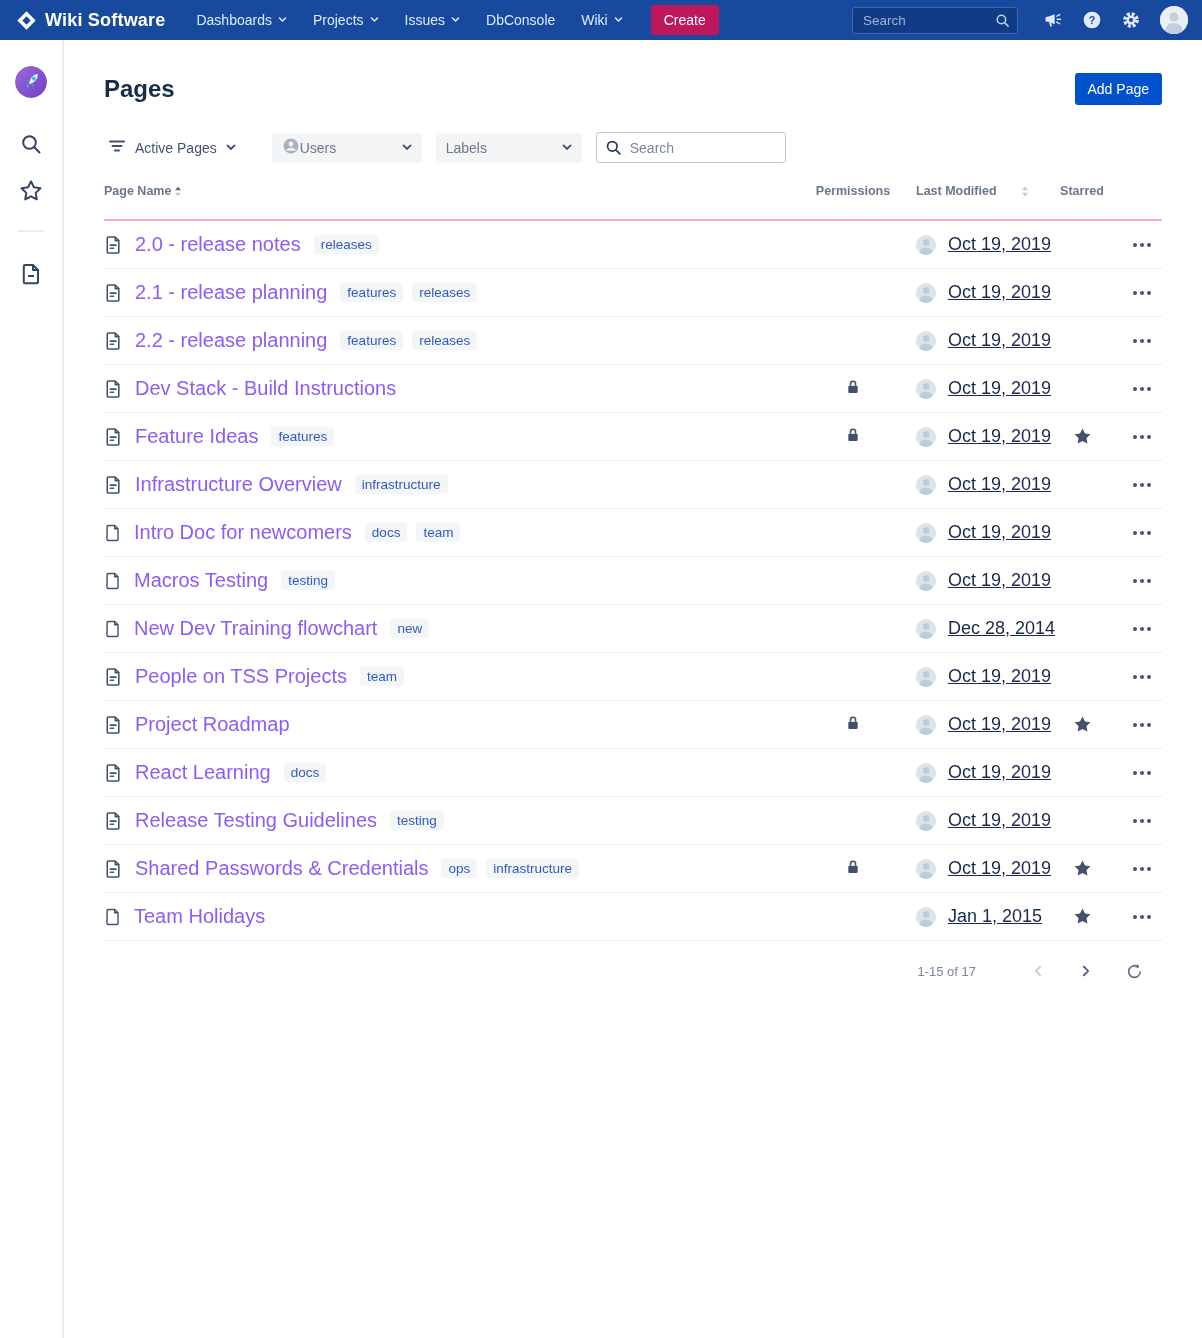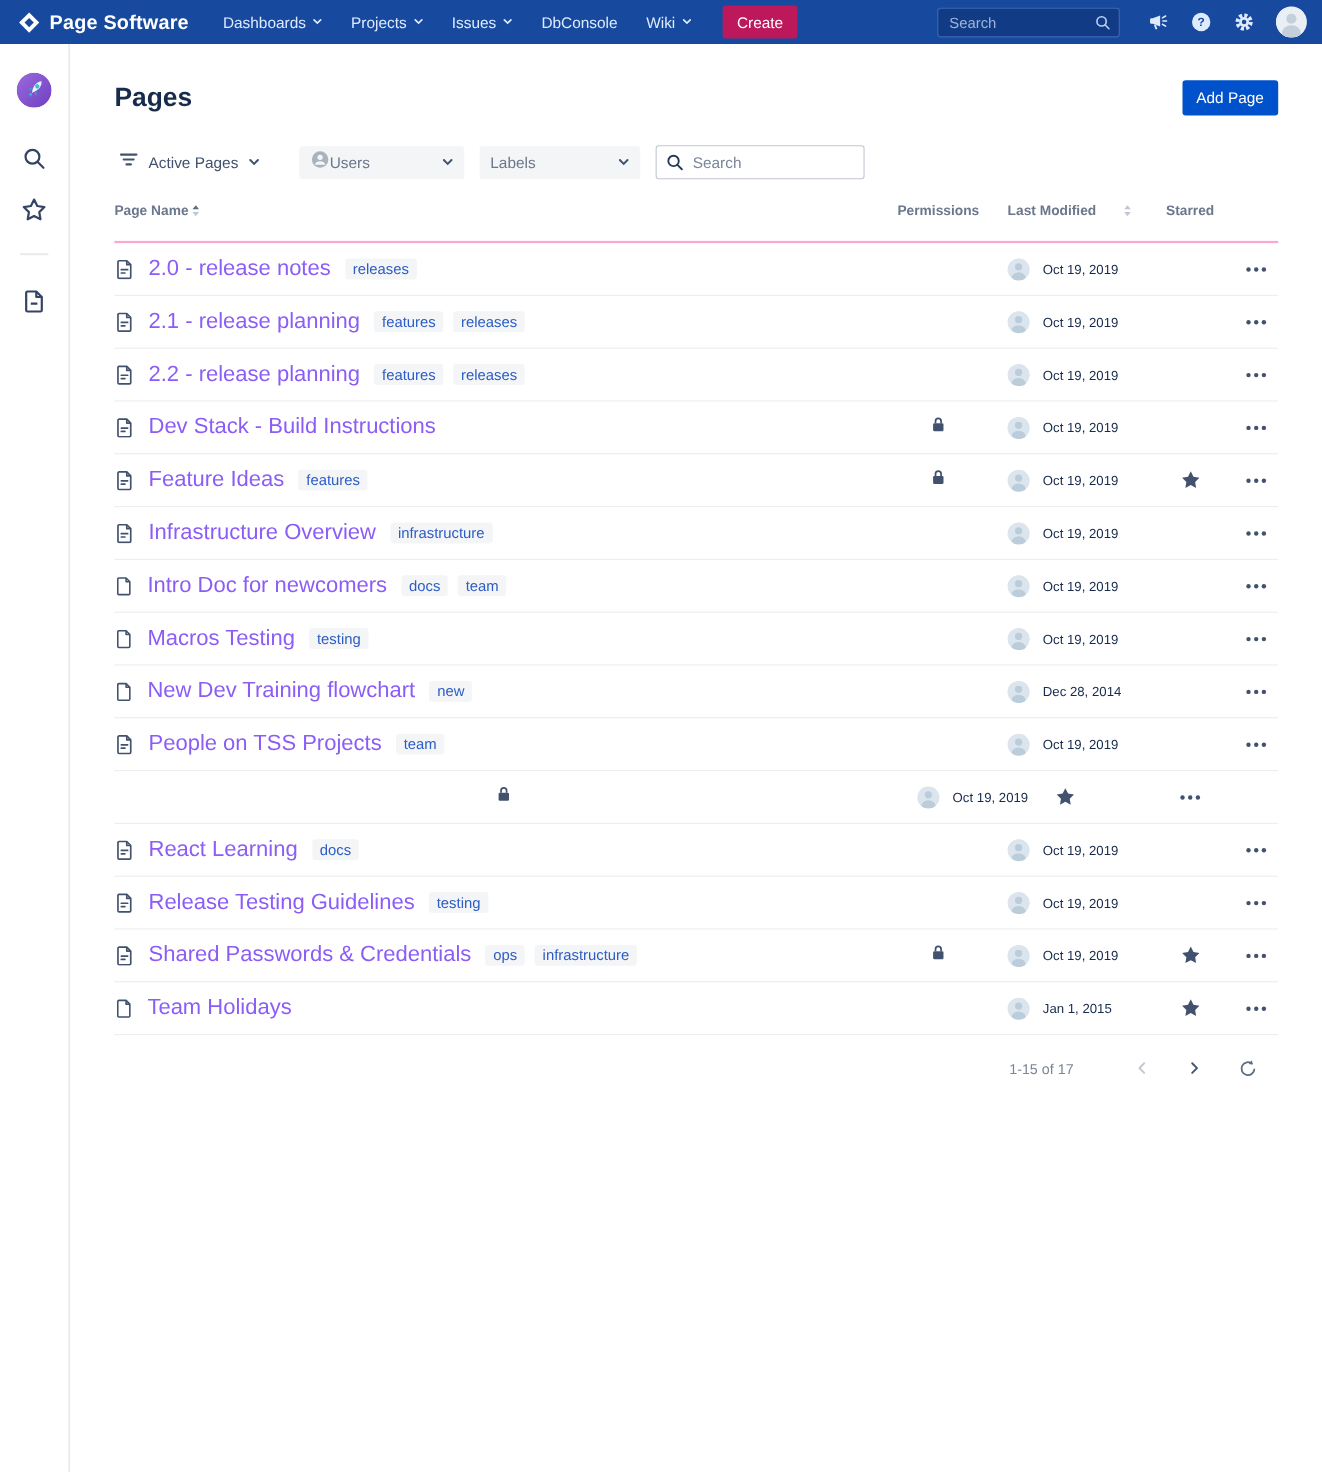--- a/index.html
+++ b/index.html
@@ -89,21 +89,21 @@
   .doc-icon { display:inline-flex; margin-right:13px; flex:none; }
   .page-link { font-size:20px; color:#8b5cf6; text-decoration:none; white-space:nowrap; }
   .chips { display:inline-flex; gap:9px; margin-left:13px; }
   .chip {
     background:#F4F5F7; color:#2C5CC5; font-size:13.5px;
     padding:2px 7px; border-radius:3px; cursor:pointer; white-space:nowrap;
   }
   .perm-cell { display:flex; justify-content:center; }
   .mod-cell { display:flex; align-items:center; gap:12px; padding-left:22px; }
   .row-avatar { width:20px; height:20px; border-radius:50%; overflow:hidden; background:#DCE5EE; display:inline-flex; flex:none; }
-  .mod-date { font-size:12px; color:#172B4D; white-space:nowrap; }
+  .mod-date { font-size:18px; color:#172B4D; white-space:nowrap;text-decoration:underline; }
   .star-cell { display:flex; justify-content:center; }
   .star-cell .star { display:inline-flex; cursor:pointer; }
   .actions-cell { display:flex; justify-content:center; }
   .ellipsis { display:inline-flex; align-items:center; cursor:pointer; padding:6px 2px; }
   .ellipsis i { display:inline-block; width:4px; height:4px; border-radius:50%; background:#42526E; margin:0 1.6px; }
   
   .pagination { display:flex; align-items:center; justify-content:flex-end; margin-top:14px; padding-right:12px; }
   .pg-range { font-size:13px; color:#7A8699; margin-right:30px; }
   .pg-btn { display:inline-flex; align-items:center; justify-content:center; width:32px; height:32px; cursor:pointer; margin-left:16px; }
 </style>
@@ -111,21 +111,21 @@
 <body>
 
 <header class="navbar">
   <div class="logo">
     <span class="nav-icon">
       <svg width="21" height="21" viewBox="0 0 24 24">
           <path d="M12 1.5 L22.5 12 L12 22.5 L1.5 12 Z" fill="#fff"></path>
           <path d="M12 7.2 L16.8 12 L12 16.8 L7.2 12 Z" fill="#17499E"></path>
         </svg>
     </span>
-    <span class="logo-text">Page Software</span>
+    <span class="logo-text">Wiki Software</span>
   </div>
   <nav class="nav-menu">
       <div class="nav-item">
         <span>Dashboards</span>
         <svg width="9" height="6" viewBox="0 0 10 7" fill="none" stroke="#DEEBFF" stroke-width="1.8" stroke-linecap="round">
           <path d="M1.5 1.2 L5 4.7 L8.5 1.2"></path>
         </svg>
       </div>
       <div class="nav-item">
         <span>Projects</span>
@@ -785,20 +785,32 @@
     <div class="actions-cell">
       <span class="ellipsis">
               <i></i>
               <i></i>
               <i></i>
             </span>
     </div>
   </div>
 
   <div class="row">
+    <div class="name-cell">
+      <span class="doc-icon">
+        <svg width="18" height="19" viewBox="0 0 20 21" fill="none" stroke="#42526E" stroke-width="1.7" stroke-linejoin="round">
+                <path d="M4.8 2.2 h7.7 l4 4 v12.6 a1.2 1.2 0 0 1 -1.2 1.2 H4.8 a1.2 1.2 0 0 1 -1.2 -1.2 V3.4 A1.2 1.2 0 0 1 4.8 2.2 Z"></path>
+                <path d="M12.5 2.2 v4 h4"></path>
+                <path d="M7 11.2 h6.4 M7 14.6 h3.6" stroke-linecap="round"></path>
+              </svg>
+      </span>
+
+      <a class="page-link" href="#">Project Roadmap</a>
+      <span class="chips"></span>
+    </div>
     <div class="perm-cell">
       <span>
         <svg width="14" height="16" viewBox="0 0 16 17">
                 <rect x="2.6" y="7" width="10.8" height="8.4" rx="1.4" fill="#42526E"></rect>
                 <path d="M5.1 7 V4.9 a2.9 2.9 0 0 1 5.8 0 V7" stroke="#42526E" stroke-width="1.8" fill="none"></path>
               </svg>
       </span>
     </div>
     <div class="mod-cell">
       <span class="row-avatar">

